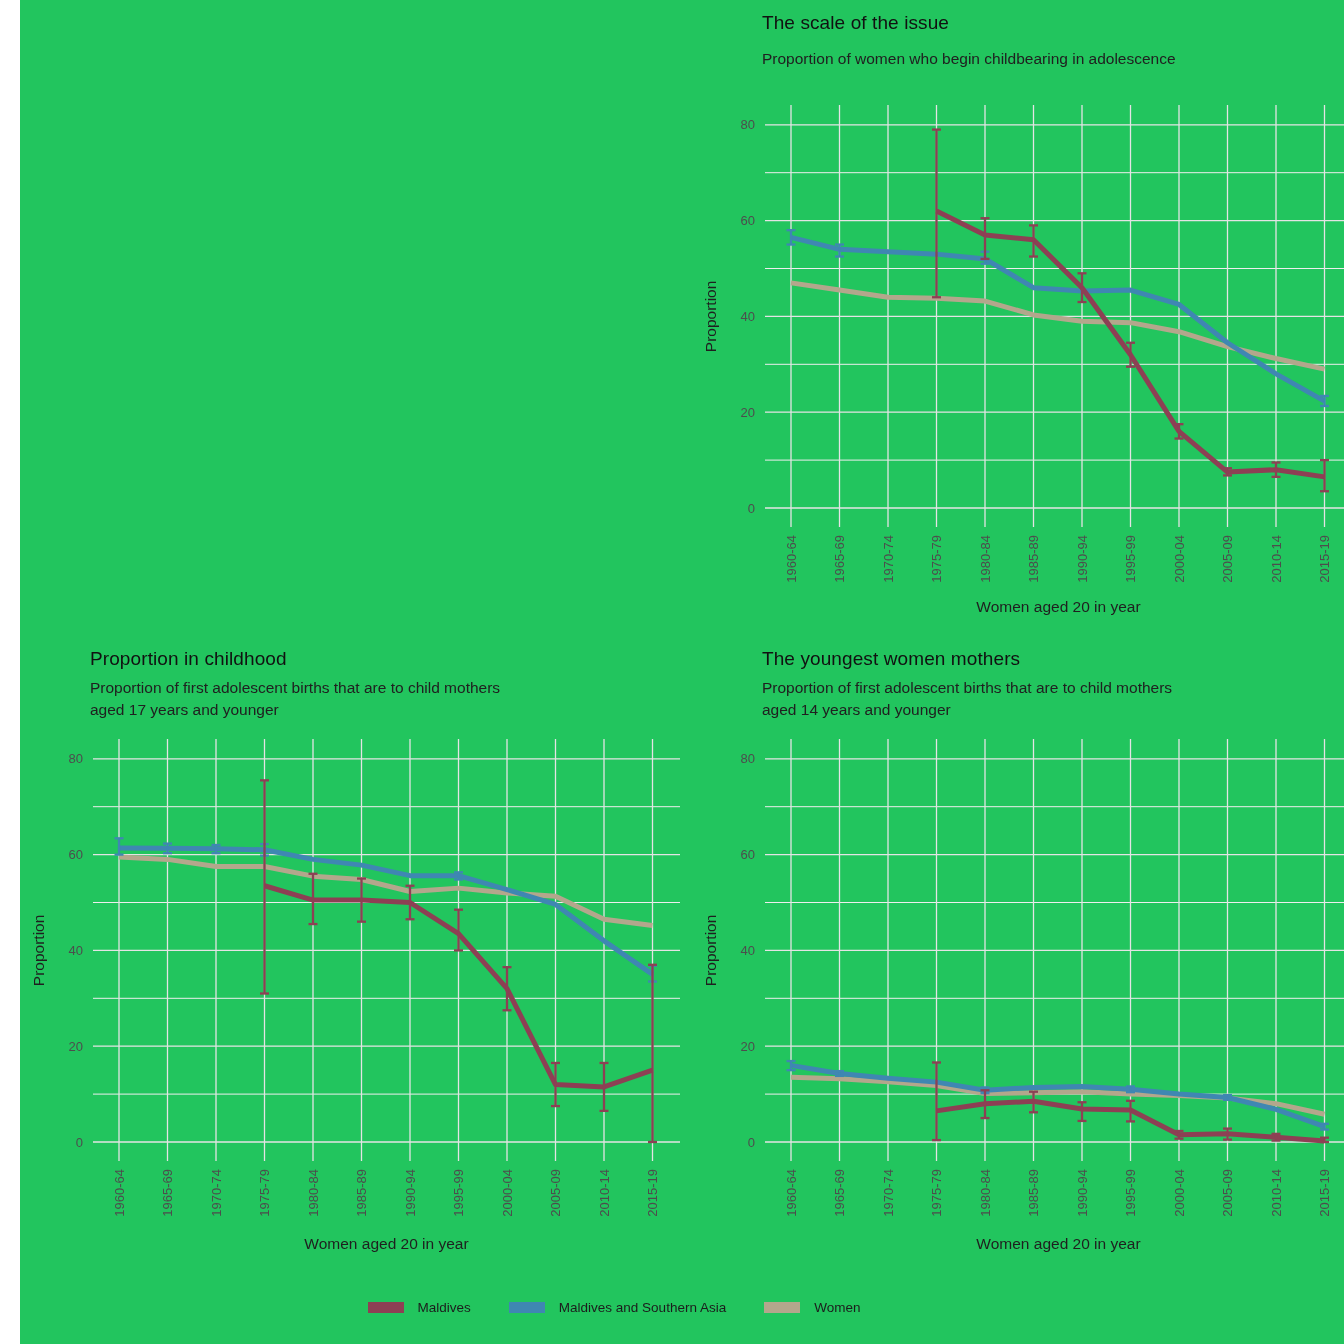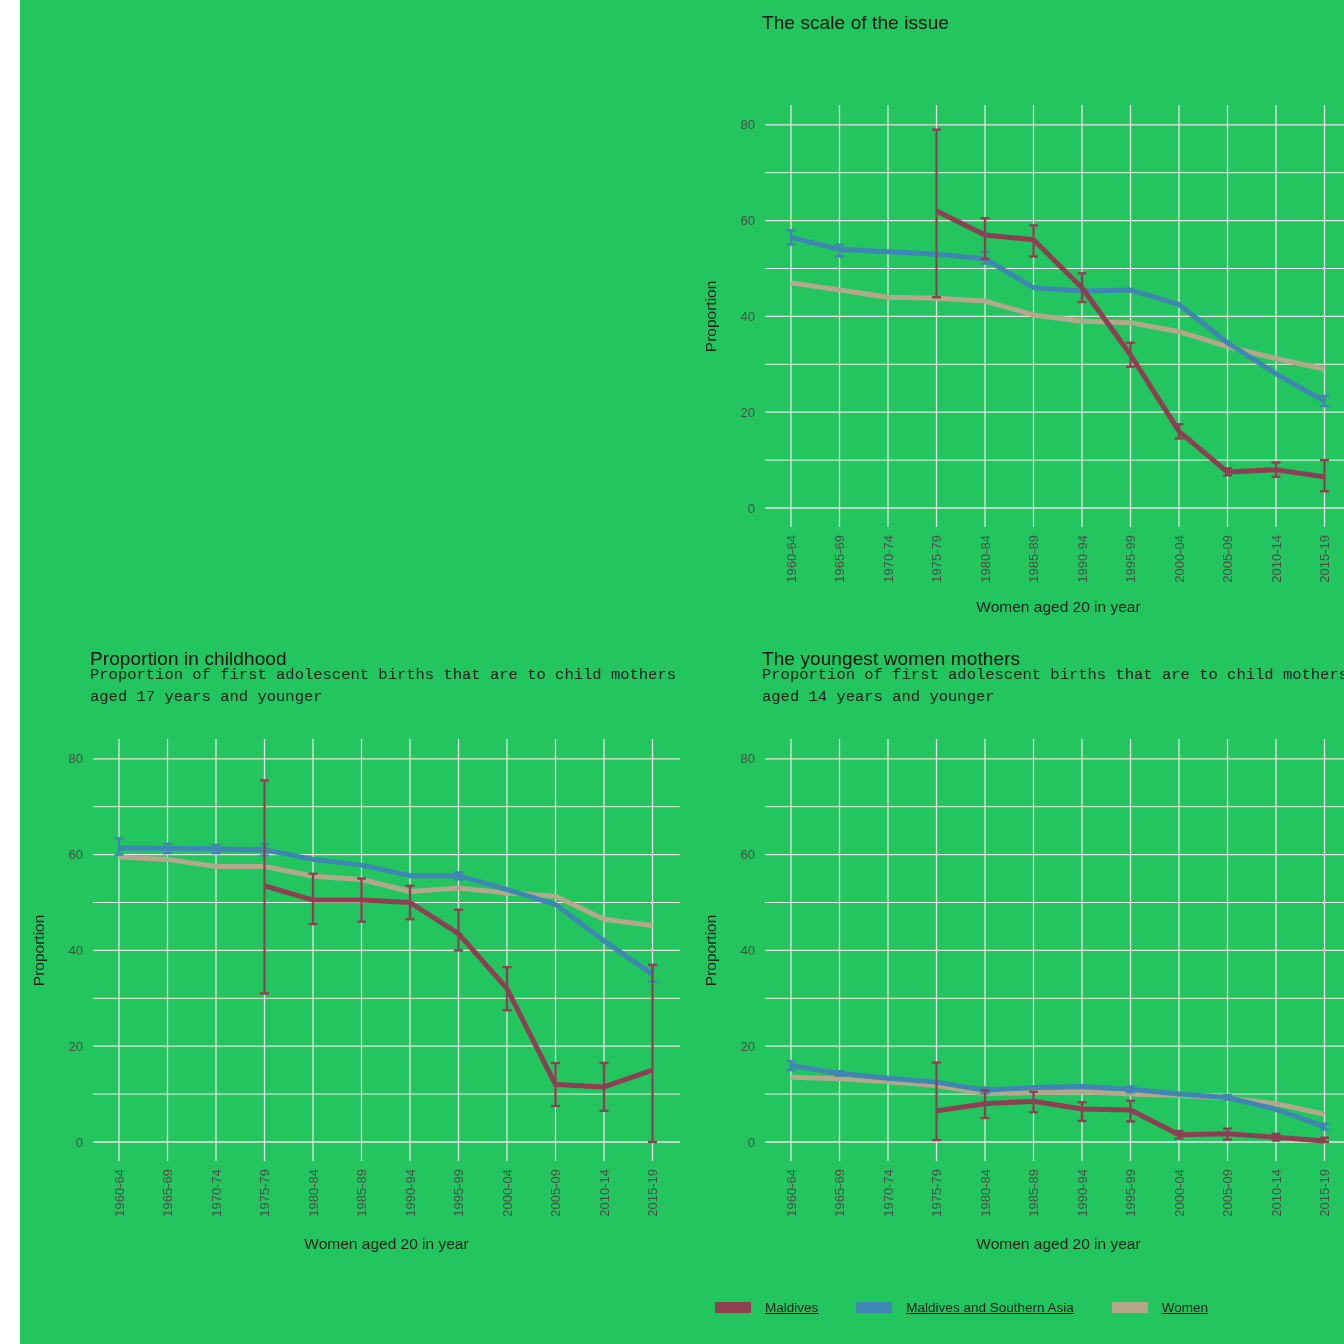--- a/index.html
+++ b/index.html
@@ -4,34 +4,35 @@
 <style>
   html,body{margin:0;padding:0;background:#ffffff;}
   body{font-family:"Liberation Sans","DejaVu Sans",sans-serif;}
   .board{position:relative;width:1344px;height:1344px;background:#22c55e;overflow:hidden;margin-left:20px;}
   .panel{position:absolute;}
   .panel h2{position:absolute;left:70px;margin:0;font-size:19px;font-weight:400;color:#111111;letter-spacing:.1px;}
   .panel .subtitle{position:absolute;left:70px;margin:0;font-size:15.5px;color:#202020;white-space:pre-line;line-height:22px;}
   .panel-top h2{top:12px;}
   .panel-top .subtitle{top:48px;}
   .panel-bottom h2{top:0px;}
-  .panel-bottom .subtitle{top:16px;font-family:Liberation Mono, monospace;}
+  .panel-bottom .subtitle{top:29px;}
   .panel svg{position:absolute;left:0;top:0;display:block;}
-  #legend{position:absolute;left:0;top:1284px;width:1188px;height:60px;display:flex;justify-content:flex-end;align-items:flex-start;padding-top:16px;box-sizing:border-box;gap:38px;text-decoration:underline;}
+  #legend{position:absolute;left:0;top:1284px;width:1188px;height:60px;display:flex;justify-content:center;align-items:flex-start;padding-top:16px;box-sizing:border-box;gap:38px;}
   .legend-item{display:flex;align-items:center;gap:14px;}
   .legend-swatch{display:inline-block;width:36px;height:11px;}
   .legend-label{font-size:13.5px;color:#1c1c1c;}
 </style>
 </head>
 <body>
 
 <div class="board">
 
   <section class="panel panel-top" id="panel-scale" style="left:672px;top:0;width:672px;height:648px;">
     <h2>The scale of the issue</h2>
+    <p class="subtitle">Proportion of women who begin childbearing in adolescence</p>
     <svg width="672" height="648">
         <line x1="73" x2="660" y1="460.1" y2="460.1" stroke="#eeeeee" stroke-width="1"></line>
         <line x1="73" x2="660" y1="364.3" y2="364.3" stroke="#eeeeee" stroke-width="1"></line>
         <line x1="73" x2="660" y1="268.5" y2="268.5" stroke="#eeeeee" stroke-width="1"></line>
         <line x1="73" x2="660" y1="172.7" y2="172.7" stroke="#eeeeee" stroke-width="1"></line>
         <line x1="73" x2="660" y1="508" y2="508" stroke="#e4e4e4" stroke-width="1.3"></line>
         <text x="63" y="512.5" text-anchor="end" font-size="13" fill="#4d4d4d">0</text>
         <line x1="73" x2="660" y1="412.2" y2="412.2" stroke="#e4e4e4" stroke-width="1.3"></line>
         <text x="63" y="416.7" text-anchor="end" font-size="13" fill="#4d4d4d">20</text>
         <line x1="73" x2="660" y1="316.4" y2="316.4" stroke="#e4e4e4" stroke-width="1.3"></line>

